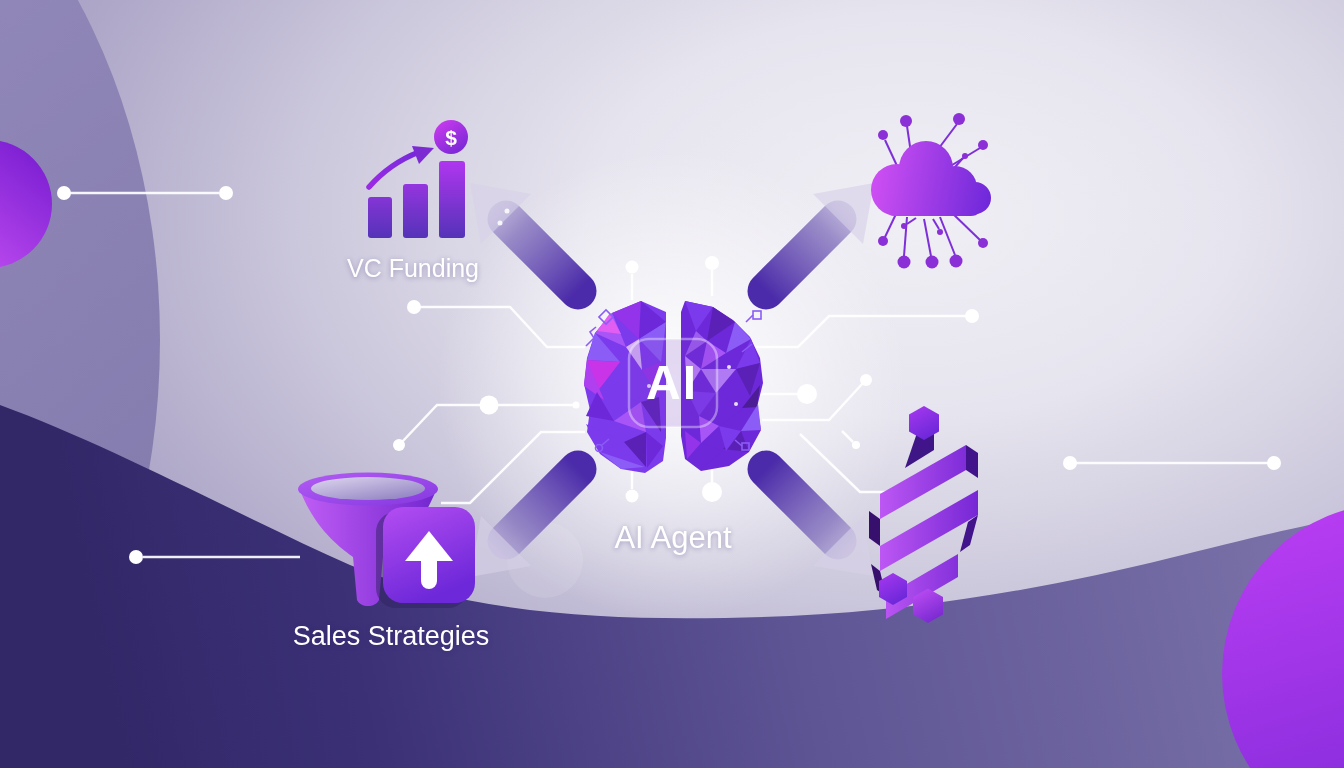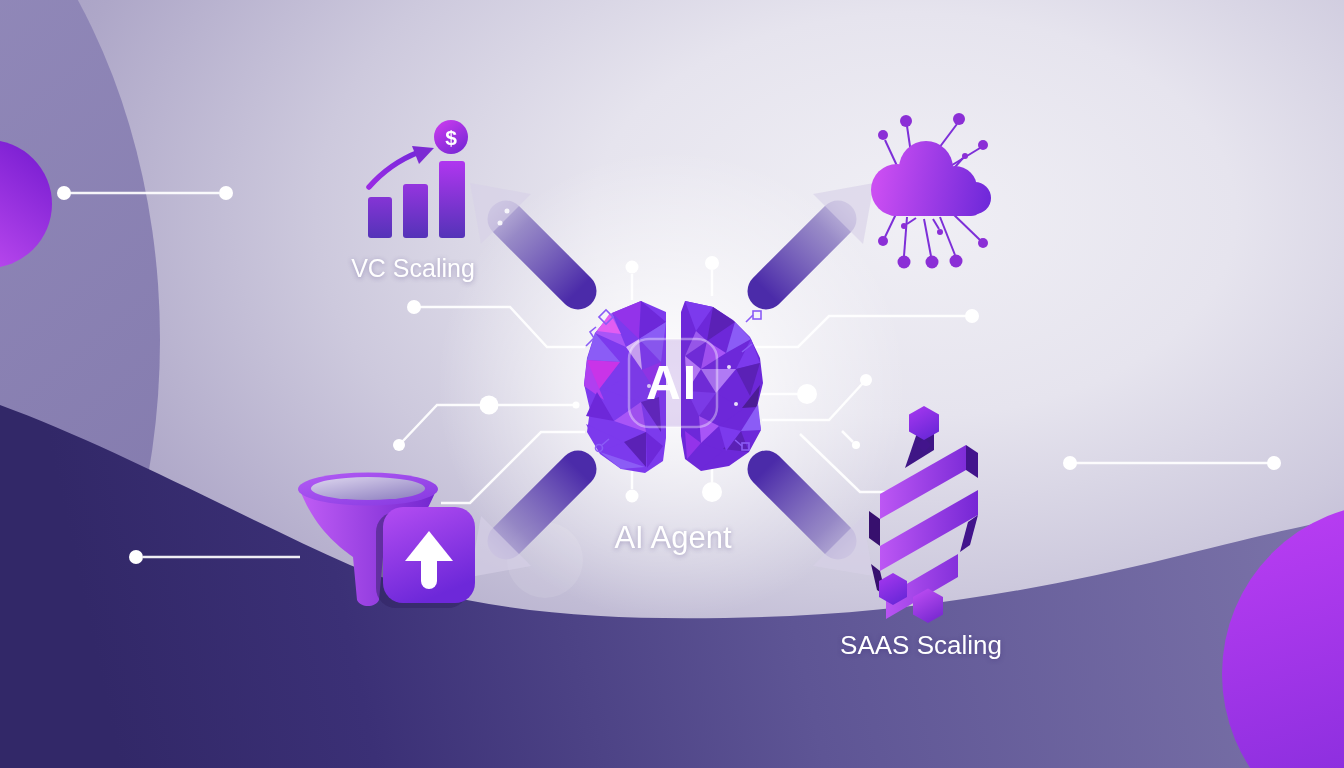--- a/index.html
+++ b/index.html
@@ -315,18 +315,18 @@
       <circle cx="599" cy="448" r="3.5"></circle>
       <path d="M602,445 L609,439"></path>
       <rect x="742" y="443" width="7" height="7"></rect>
       <path d="M742,446 L735,440"></path>
     </g>
     <rect x="629" y="339" width="88" height="88" rx="20" fill="rgba(120,60,200,0.18)" stroke="rgba(255,255,255,0.38)" stroke-width="2.5"></rect>
     <text x="672" y="399" text-anchor="middle" font-size="48" font-weight="700" letter-spacing="2" fill="#ffffff">AI</text>
   </g>
 </svg>
 
-<div class="label" id="label-vc">VC Scaling</div>
+<div class="label" id="label-vc">VC Funding</div>
 <div class="label" id="label-cloud"></div>
 <div class="label" id="label-ai">AI Agent</div>
-<div class="label" id="label-saas">SAAS Scaling</div>
+<div class="label" id="label-sales">Sales Strategies</div>
 
 </div>
 
 </body></html>

